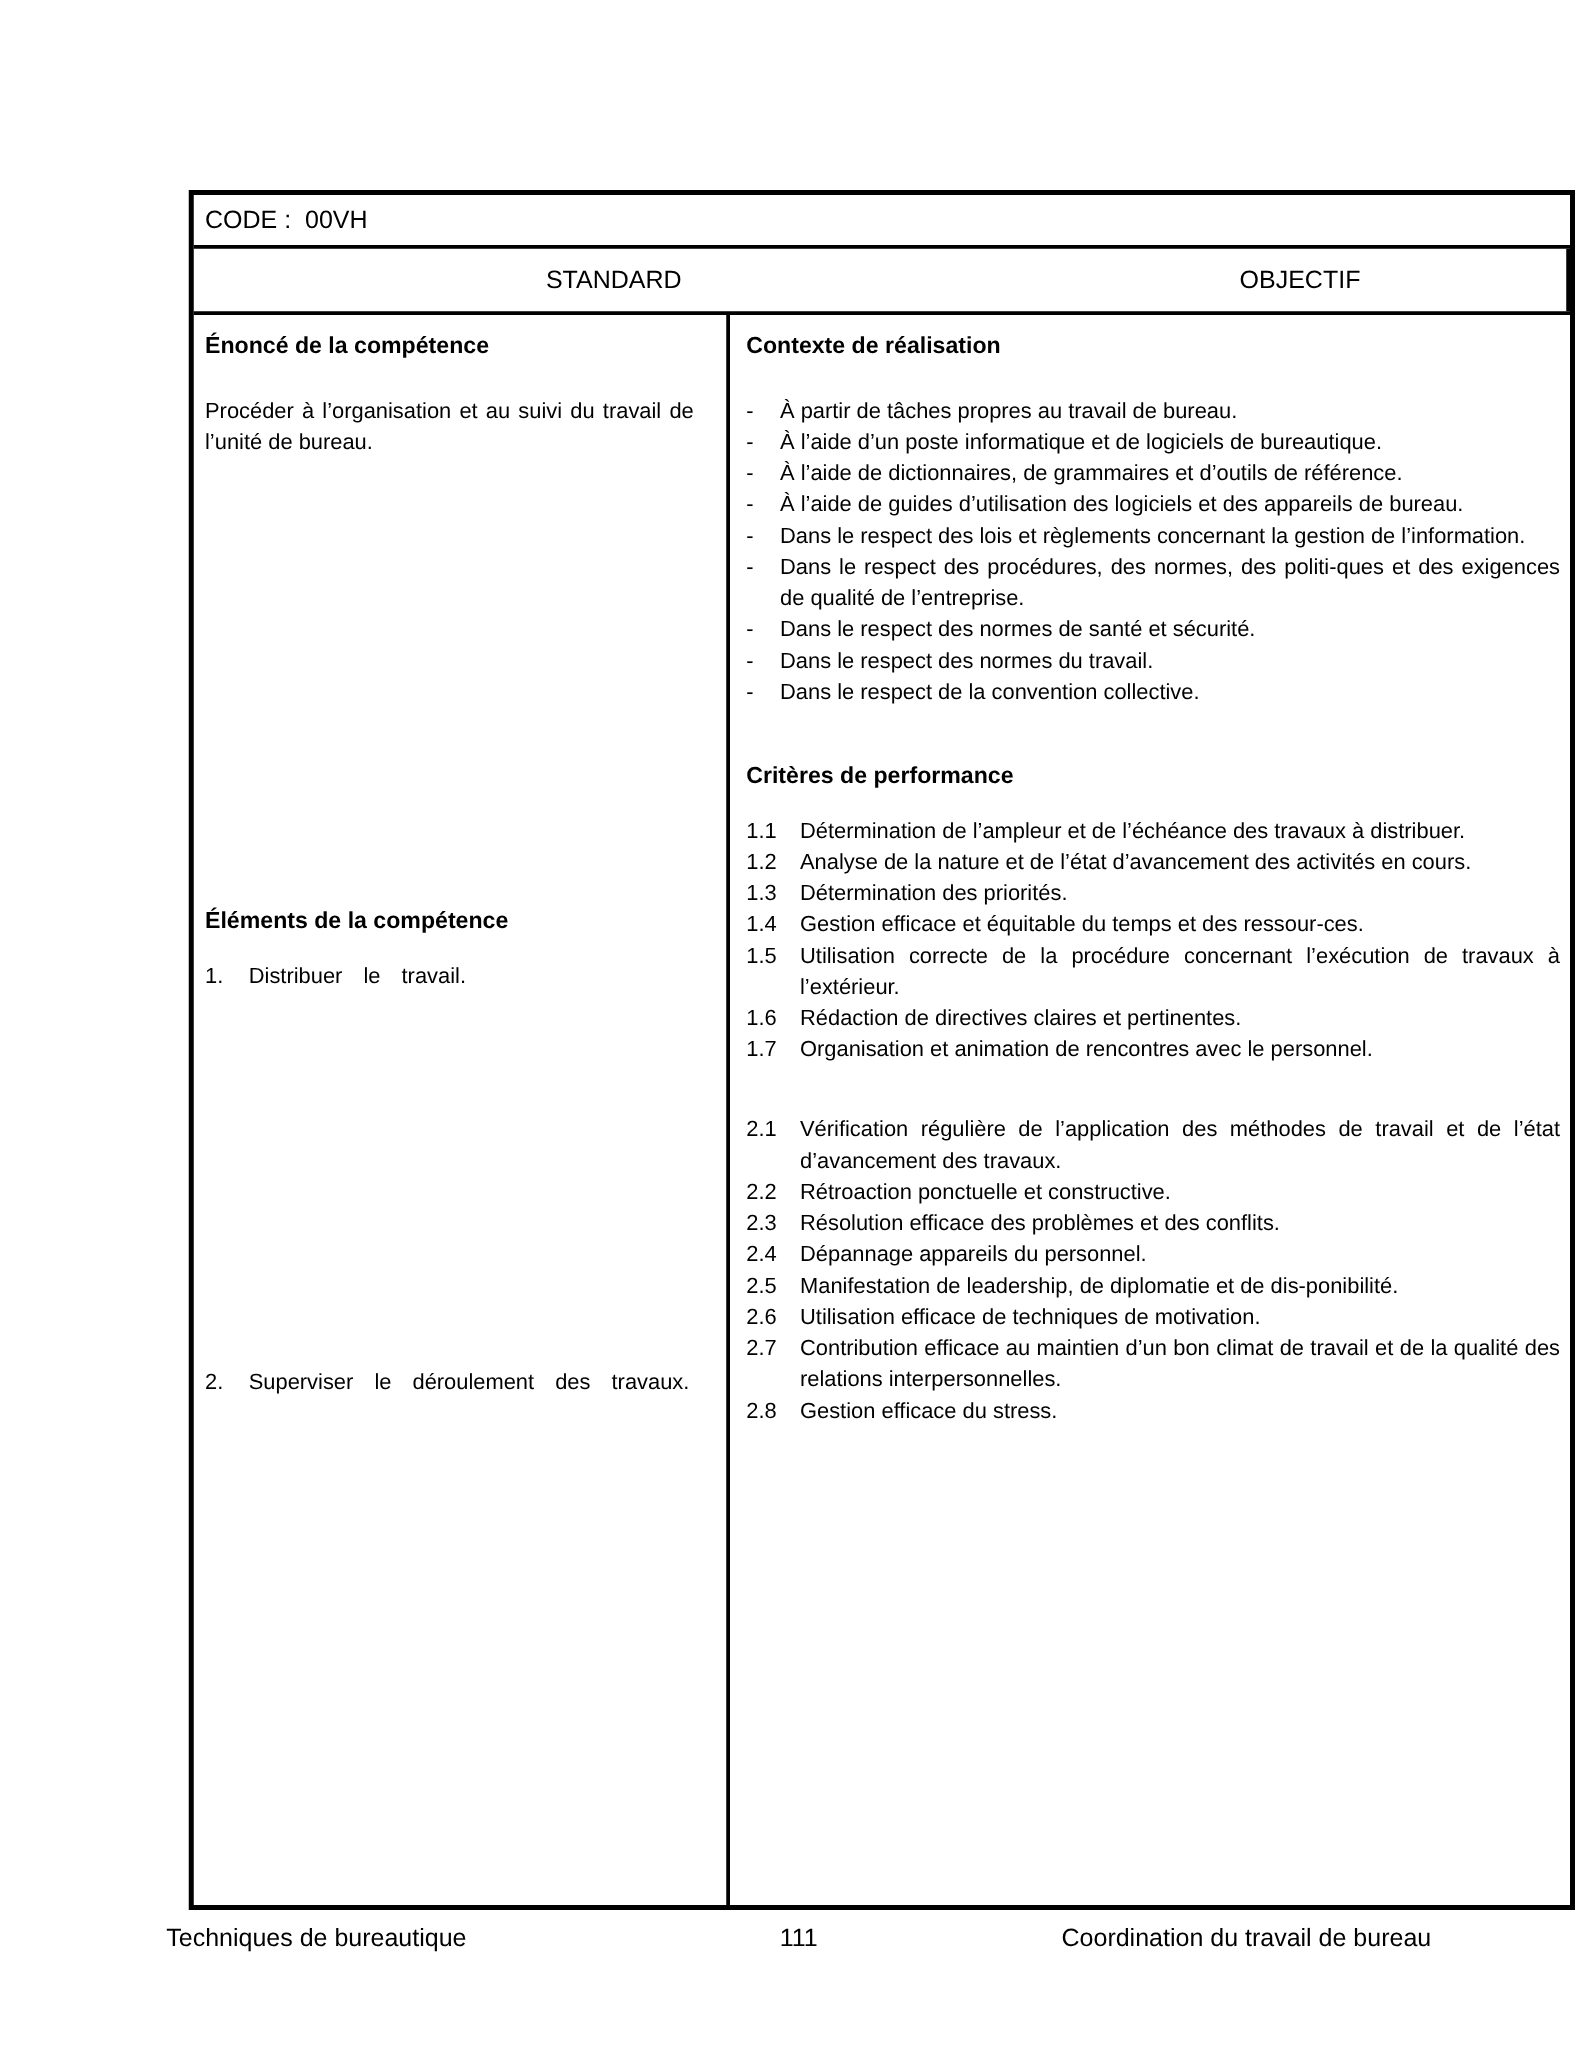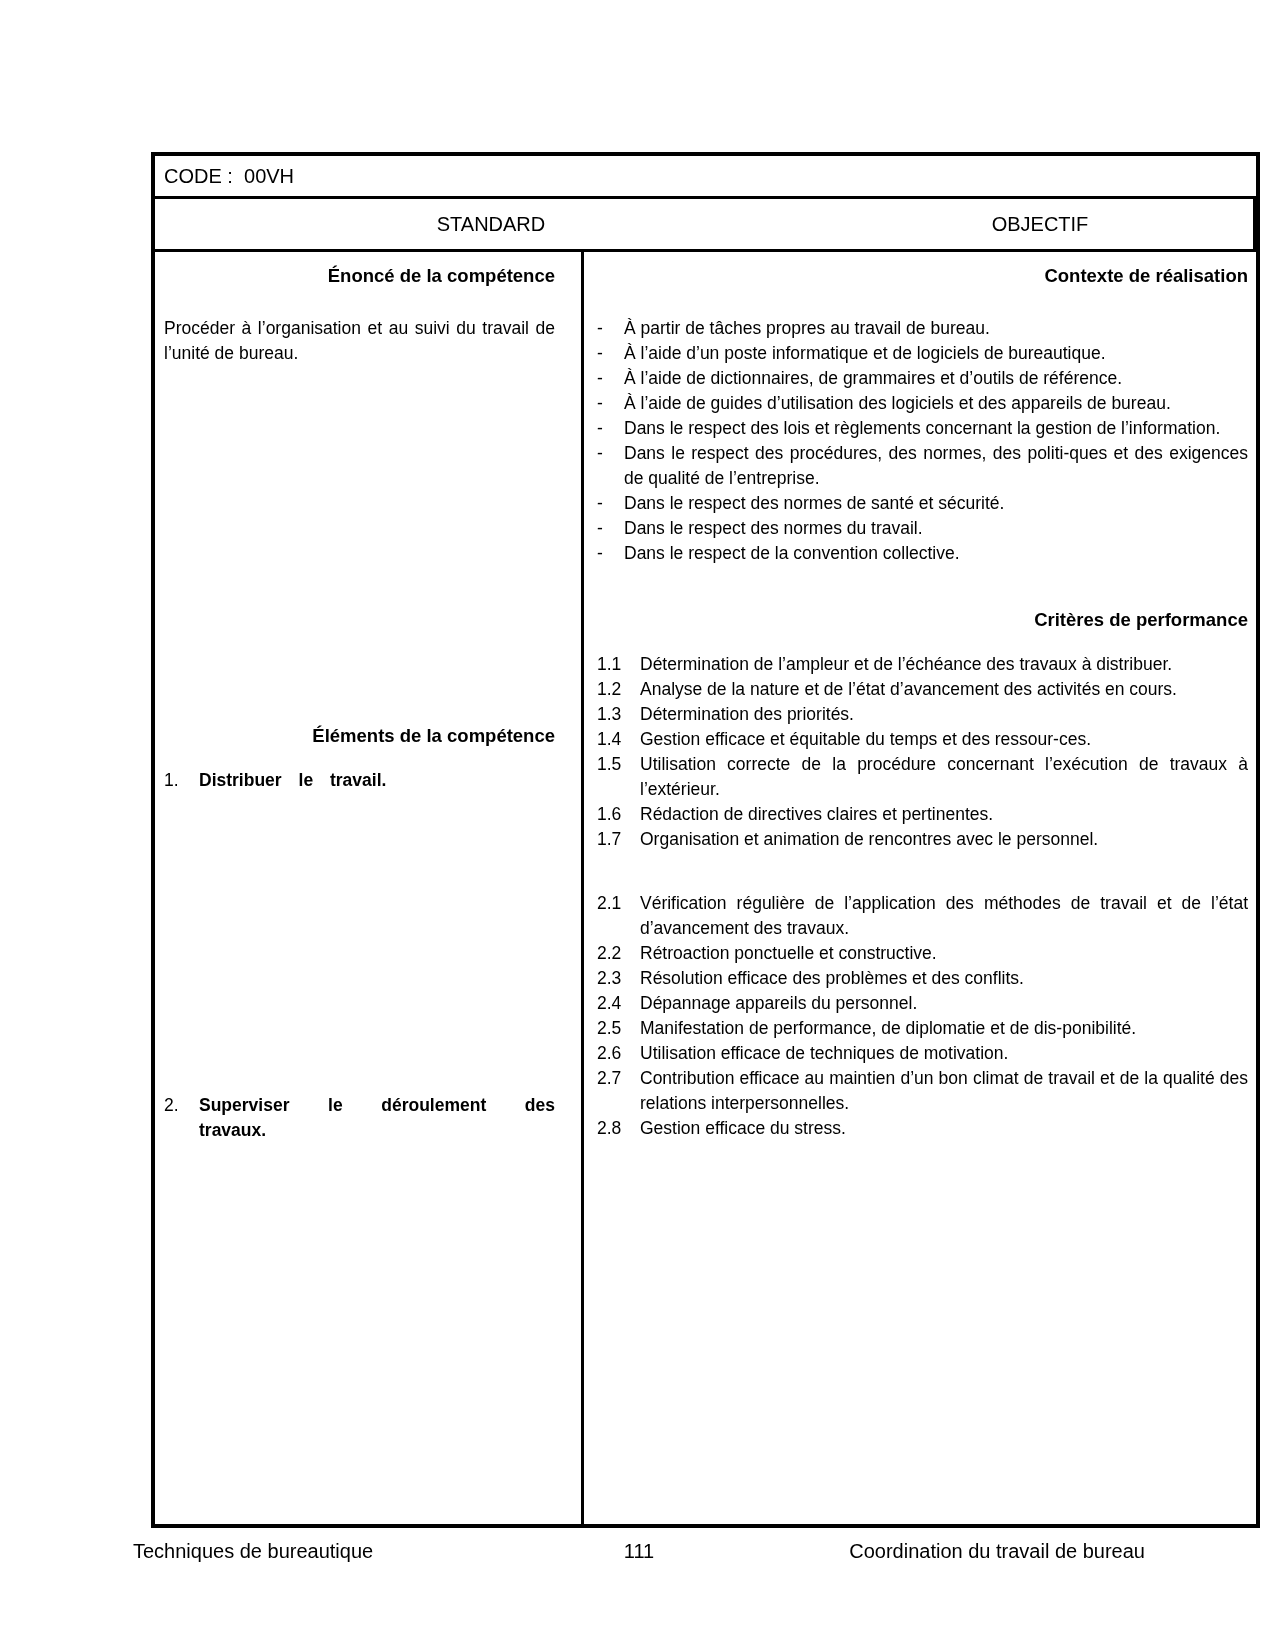--- a/index.html
+++ b/index.html
@@ -29,36 +29,36 @@
   .header-row { height: 50px; flex: none; border-bottom: 3px solid #000; display: flex; }
   .header-cell { display: flex; align-items: center; justify-content: center; font-size: 20px; }
   .header-cell.obj { width: 429px; flex: none; border-right: 3px solid #000; box-sizing: border-box; }
   .header-cell.std { flex: 1; }
 
   .content-row { flex: 1; display: flex; min-height: 0; }
   .cell { box-sizing: border-box; font-size: 17.5px; line-height: 25px; }
   .cell.obj { width: 429px; flex: none; border-right: 3px solid #000; padding: 12px 26px 0 9px; }
   .cell.std { flex: 1; padding: 12px 8px 4px 13px; }
 
-  .h-bold { font-weight: bold; font-size: 18.5px; line-height: 24px; text-align: right; }
+  .h-bold { font-weight: bold; font-size: 18.5px; line-height: 24px; }
   .enonce-p { margin-top: 28px; text-align: justify; }
   .elements-heading { margin-top: 358px; }
   .criteres-heading { margin-top: 42px; }
 
   .list { margin-top: 28px; }
   .list.tight { margin-top: 20px; }
   .list.group2 { margin-top: 39px; }
   .li { display: flex; }
   .li .marker { flex: none; }
   .dash-list .marker { width: 27px; }
   .num-list .marker { width: 43px; }
   .el-list .marker { width: 35px; }
   .li .txt { flex: 1; text-align: justify; }
   .el-list .li + .li { margin-top: 300px; }
-  .spread { word-spacing: 12px; font-weight: bold; }
+  .spread { word-spacing: 12px; }
 
   .footer {
     position: absolute; left: 133px; top: 1540px; width: 1012px;
     display: flex; align-items: baseline; font-size: 20px;
   }
   .footer .f-left { flex: 1; text-align: left; }
   .footer .f-center { flex: 1; text-align: center; }
   .footer .f-right { flex: 1; text-align: right; }
 </style>
 </head>
@@ -201,21 +201,21 @@
               <span class="txt">Résolution efficace des problèmes et des conflits.</span>
             </div>
 
             <div class="li">
               <span class="marker">2.4</span>
               <span class="txt">Dépannage appareils du personnel.</span>
             </div>
 
             <div class="li">
               <span class="marker">2.5</span>
-              <span class="txt">Manifestation de performance, de diplomatie et de dis-ponibilité.</span>
+              <span class="txt">Manifestation de leadership, de diplomatie et de dis-ponibilité.</span>
             </div>
 
             <div class="li">
               <span class="marker">2.6</span>
               <span class="txt">Utilisation efficace de techniques de motivation.</span>
             </div>
 
             <div class="li">
               <span class="marker">2.7</span>
               <span class="txt">Contribution efficace au maintien d’un bon climat de travail et de la qualité des relations interpersonnelles.</span>

